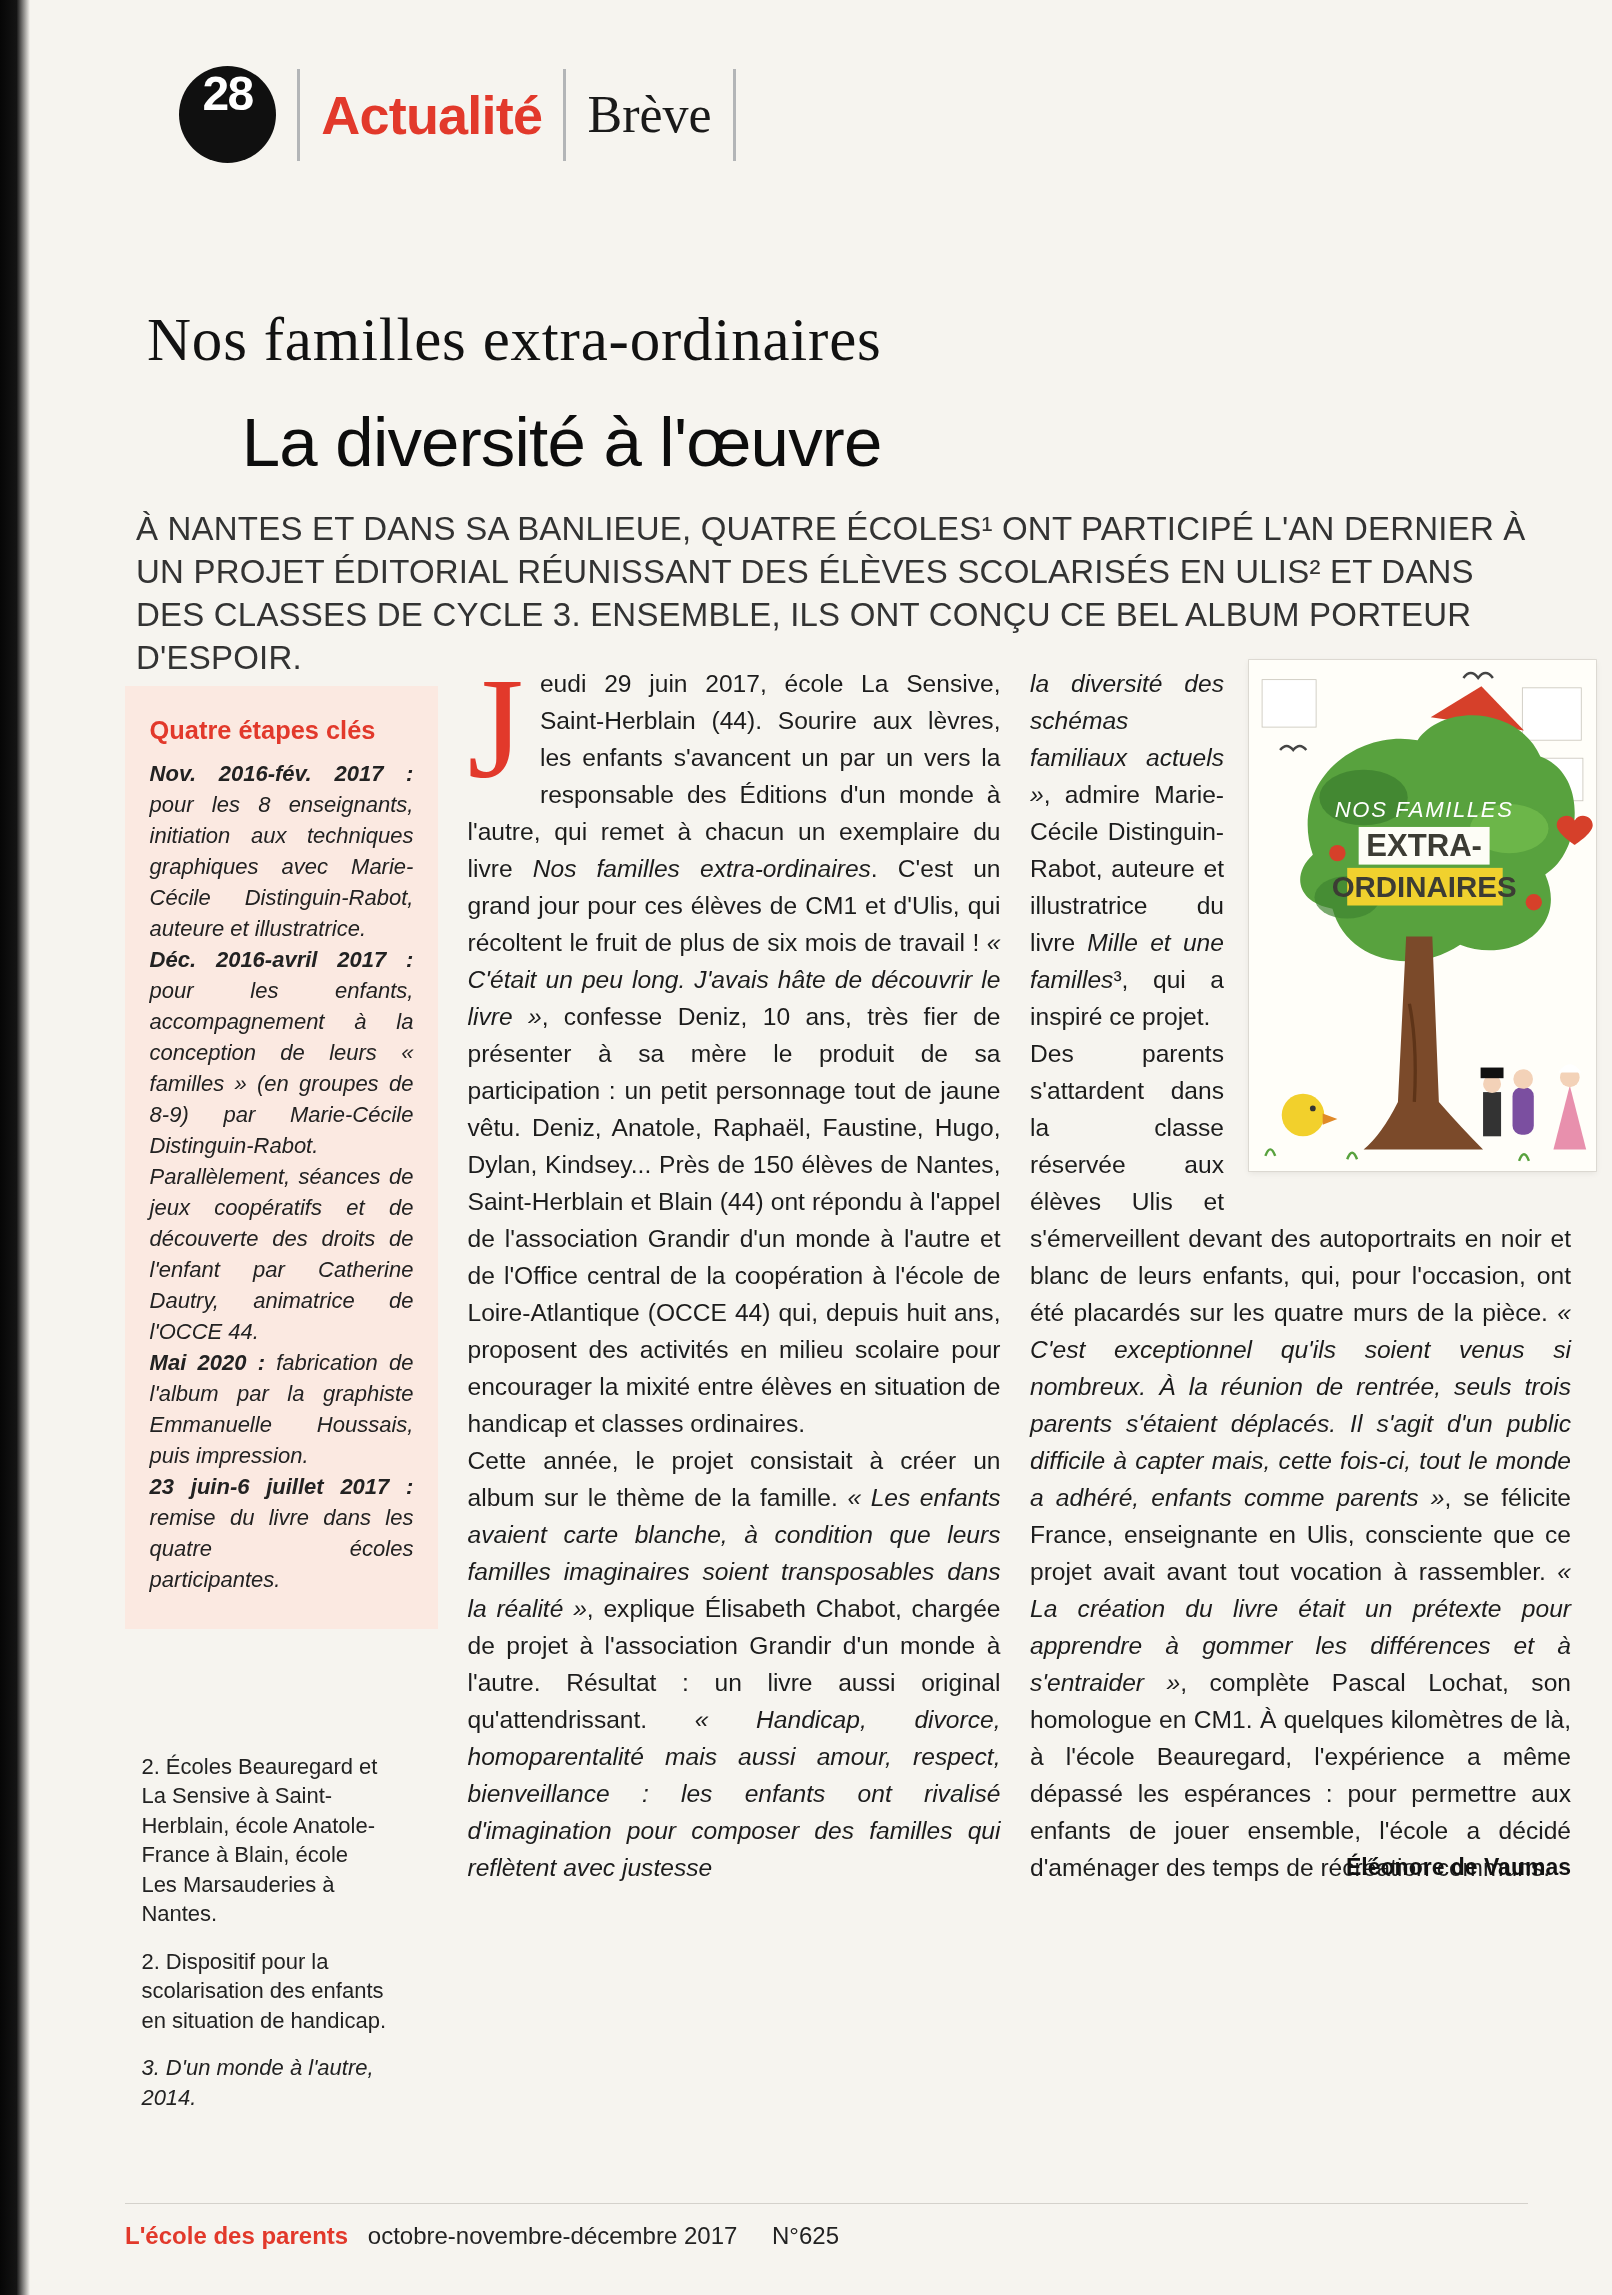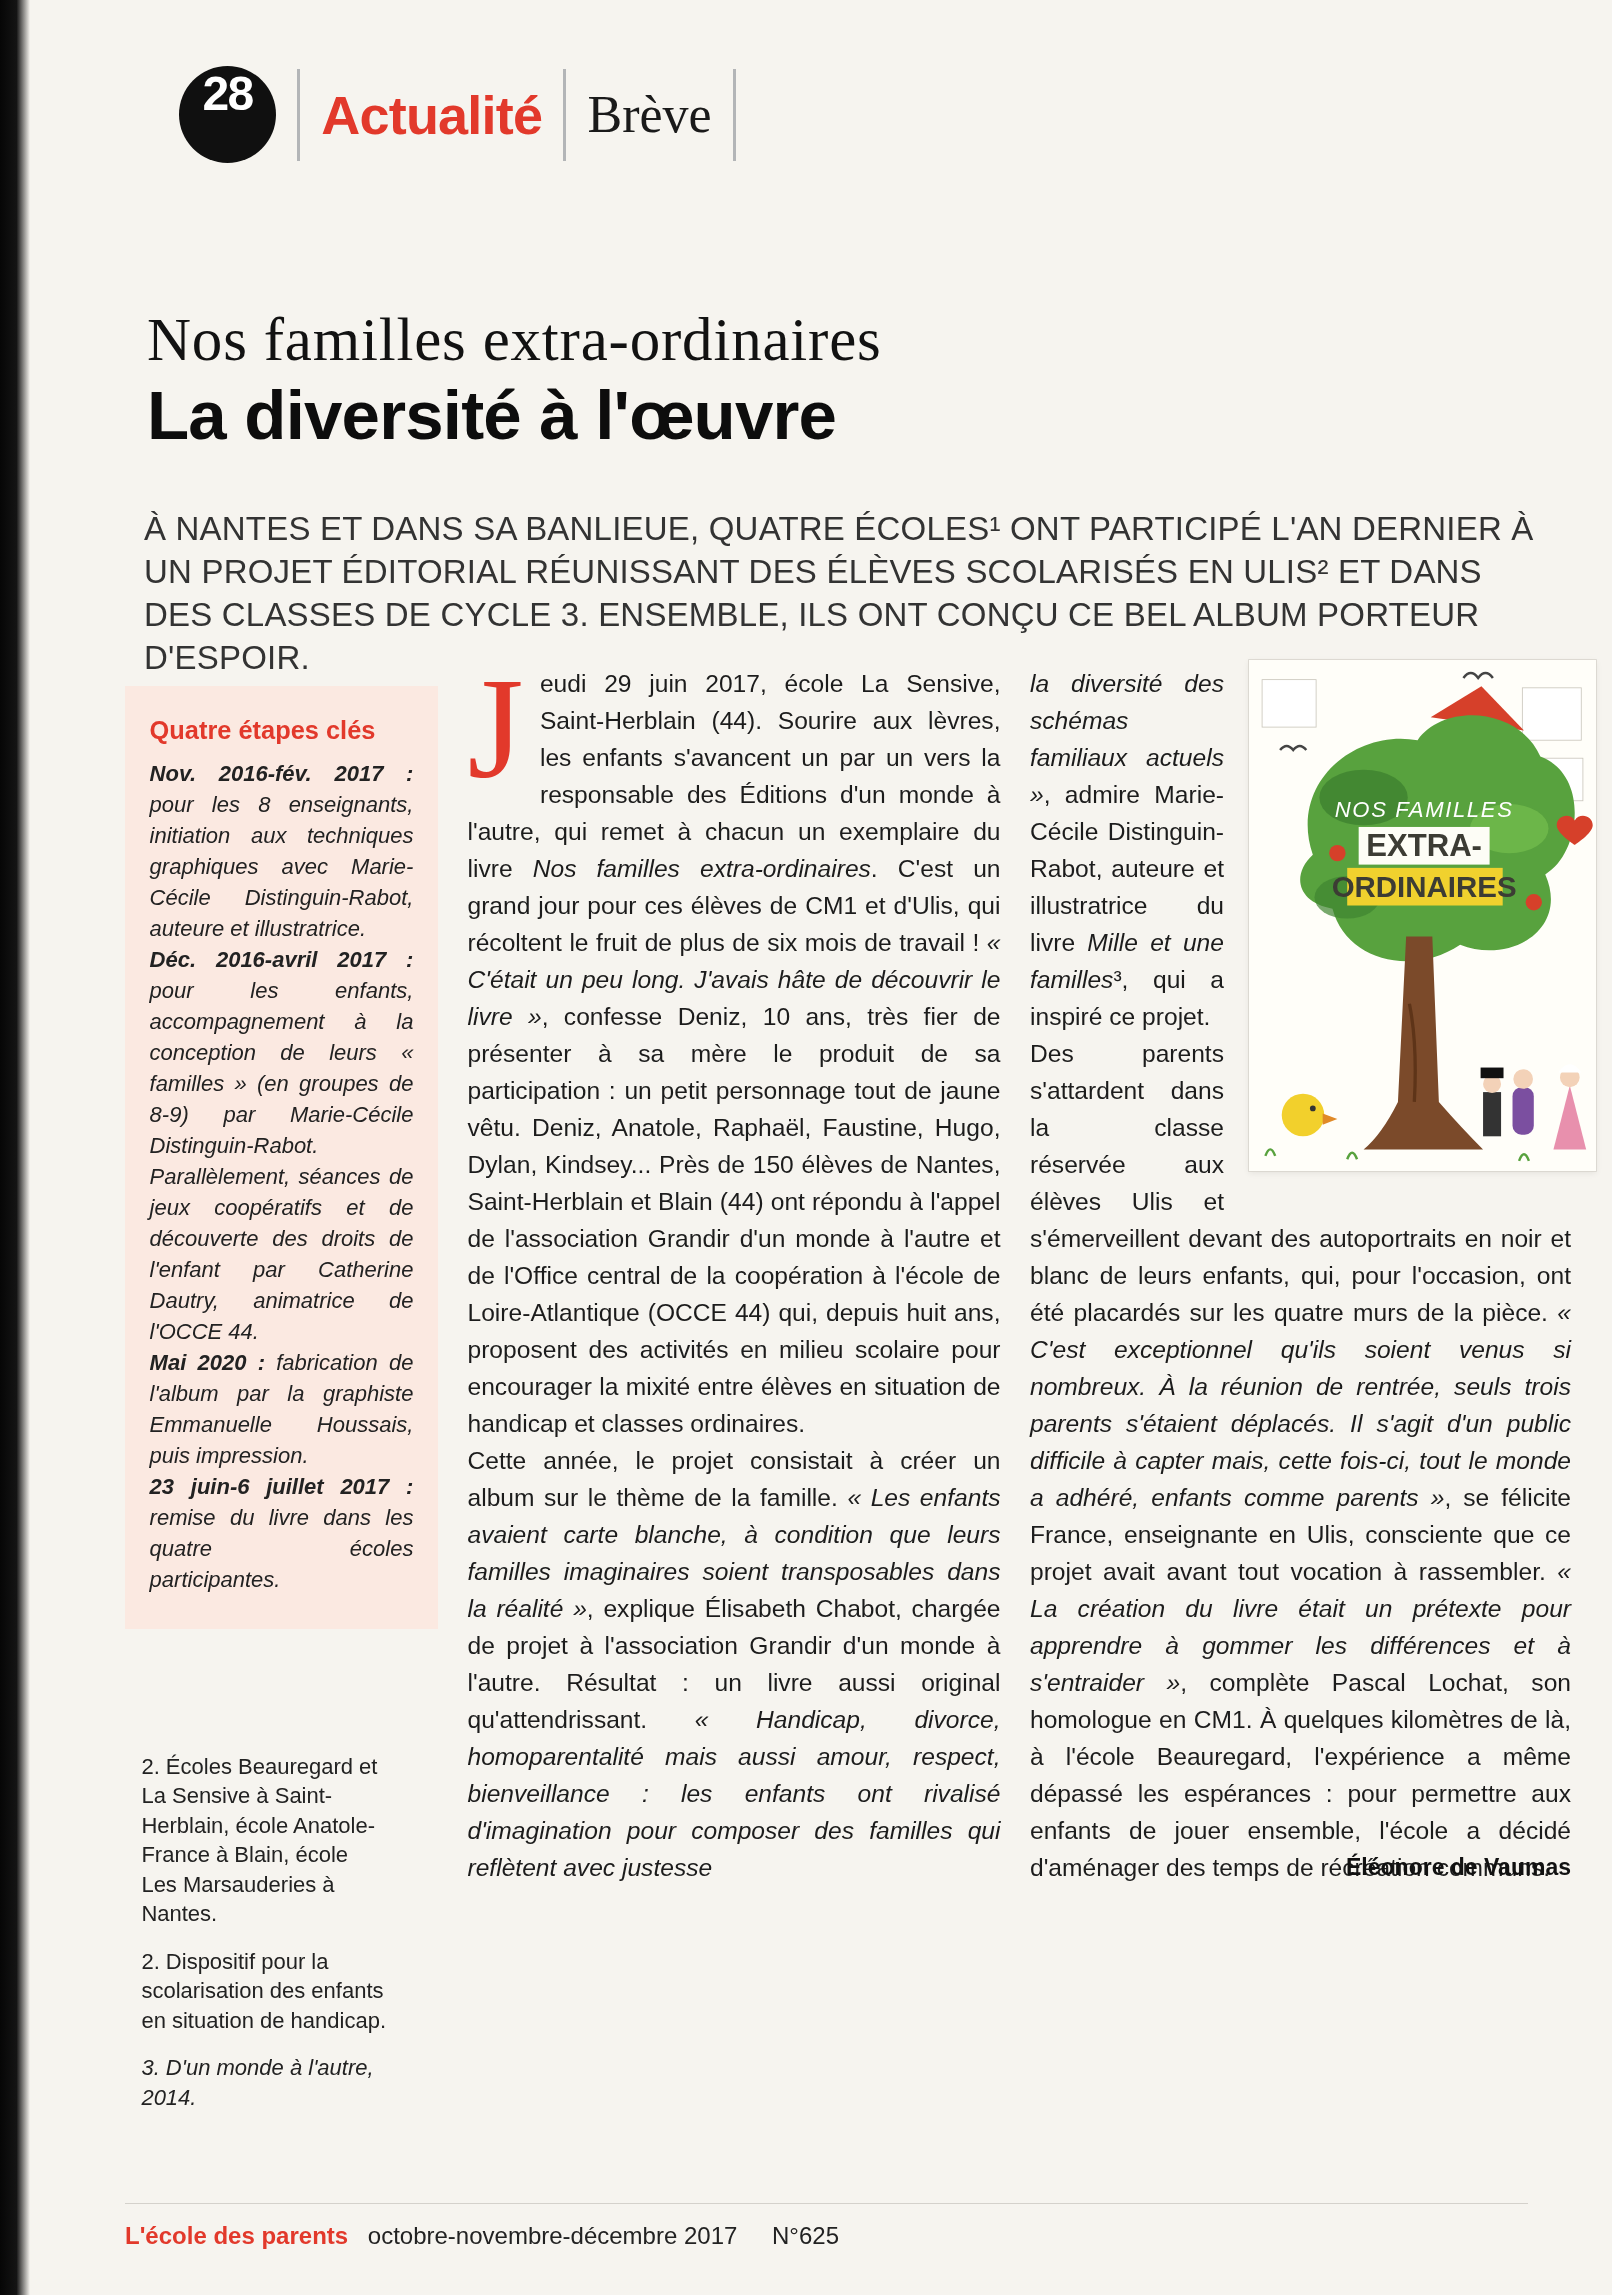--- a/index.html
+++ b/index.html
@@ -20,25 +20,25 @@
     display:flex; align-items:flex-start; justify-content:center;
     font-size:48px; font-weight:bold; letter-spacing:-1.6px;
   }
   .hdr-div { width:3.3px; height:92px; background:#b3b5b7; margin:0 21px; }
   .section-label { color:#e2392b; font-weight:bold; font-size:54px; letter-spacing:-0.8px; }
   .rubric-label { font-family:"Liberation Serif", serif; font-size:52px; color:#1a1a1a; }
 
   
   .headline { position:absolute; left:147px; top:305px; }
   .kicker { font-family:"Liberation Serif", serif; font-size:61px; color:#121212; letter-spacing:0.8px; }
-  .title { font-size:69px; font-weight:bold; letter-spacing:-0.8px; margin-top:1px; color:#0d0d0d; }
+  .title { font-size:69px; font-weight:normal; letter-spacing:-0.8px; margin-top:28px; color:#0d0d0d;text-align:right; }
 
   
   .standfirst {
-    position:absolute; left:144px; top:508px; width:1413px;
+    position:absolute; left:136px; top:508px; width:1413px;
     font-size:33px; line-height:1.3; color:#333; letter-spacing:0.2px;
   }
 
   
   .columns { position:absolute; left:125px; top:665px; width:1446px; display:flex; gap:29.5px; }
   .col-left  { width:313px; flex:none; }
   .col-mid   { width:533px; flex:none; font-size:24.6px; line-height:37px; text-align:justify; hyphens:auto; }
   .col-right { width:541px; flex:none; font-size:24.6px; line-height:37px; text-align:justify; hyphens:auto; }
   p { margin:0; }
   .it { font-style:italic; }

